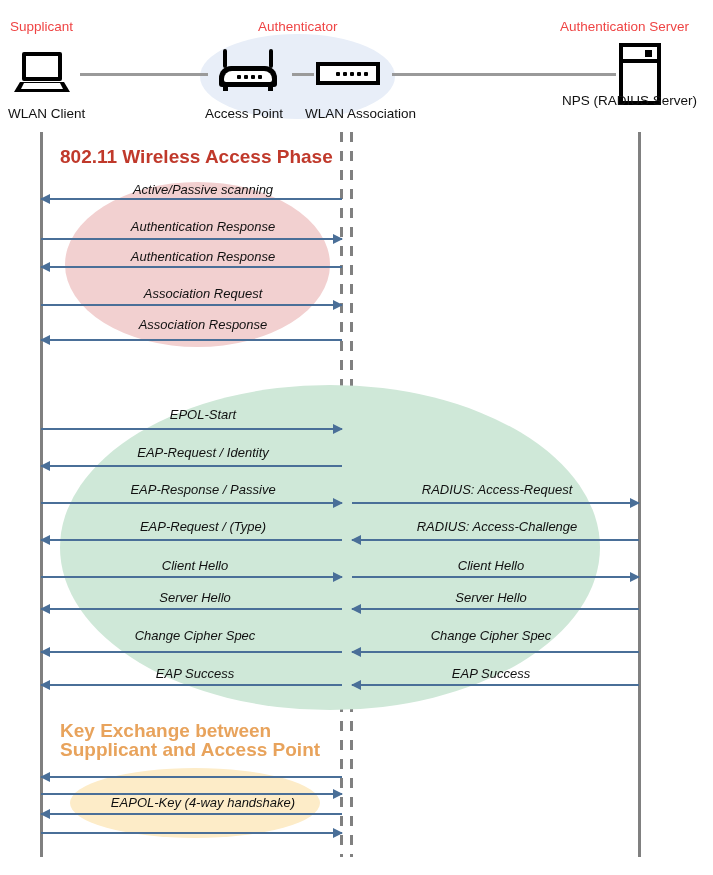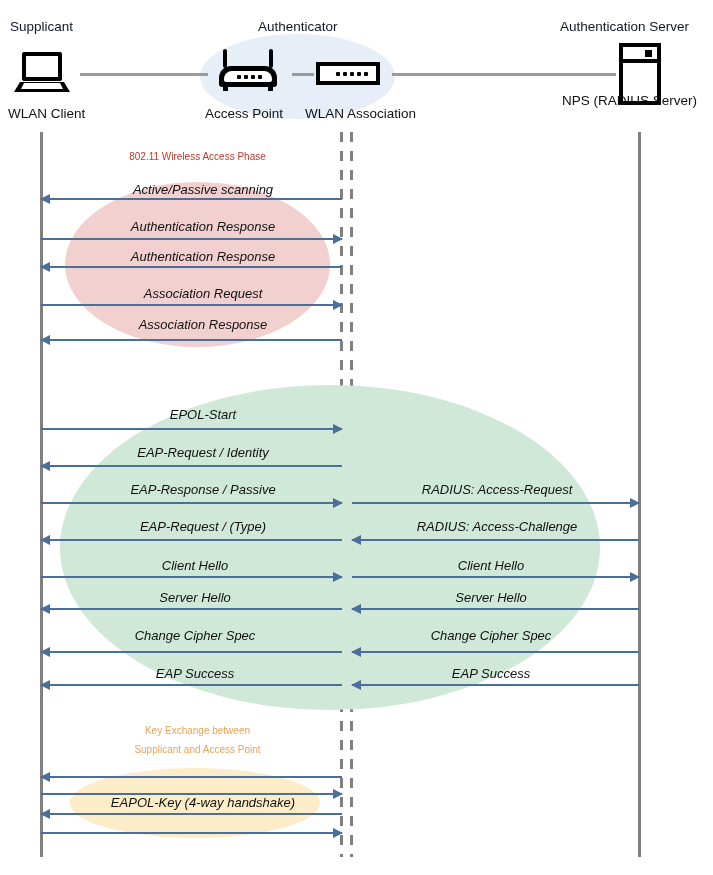--- a/index.html
+++ b/index.html
@@ -1,20 +1,20 @@
 <!DOCTYPE html>
 <html><head>
 <meta charset="utf-8">
 <style>
   html,body{margin:0;padding:0;background:#ffffff;}
   body{font-family:"Liberation Sans","DejaVu Sans",sans-serif;}
   #stage{position:relative;width:713px;height:875px;background:#ffffff;overflow:hidden;}
 
   
-  .actor-title{position:absolute;font-size:13.5px;color:#0f172a;white-space:nowrap;}
+  .actor-title{position:absolute;font-size:13.5px;color:#ef4444;white-space:nowrap;}
   .actor-sub{position:absolute;font-size:13.5px;color:#111;white-space:nowrap;}
 
   .auth-ellipse{position:absolute;background:#e8eef8;border-radius:50%;}
 
   .hwire{position:absolute;height:3px;background:#9a9a9a;}
 
   
   .laptop{position:absolute;}
   .laptop .screen{position:absolute;left:8px;top:0;width:40px;height:29px;border:4px solid #000;border-radius:2px;box-sizing:border-box;background:#fff;}
   .laptop .base{position:absolute;left:0;top:30px;width:56px;height:10px;background:#000;
@@ -41,21 +41,21 @@
 
   
   .lifeline{position:absolute;width:3px;background:#808080;}
   .lifeline-dashed{position:absolute;width:3px;
     background:repeating-linear-gradient(to bottom,#808080 0px,#808080 10px,transparent 10px,transparent 19px);}
 
   
   .phase-blob{position:absolute;border-radius:50%;}
 
   
-  .phase-title{position:absolute;font-size:10px;font-weight:400;text-align:center;white-space:pre-line;line-height:19px;}
+  .phase-title{position:absolute;font-size:19px;font-weight:700;text-align:left;white-space:pre-line;line-height:19px;}
 
   
   .msg-label{position:absolute;font-size:13px;color:#111;text-align:center;white-space:nowrap;transform:translateX(-50%);font-style:italic;}
   .arrow{position:absolute;height:2px;background:#4a6f98;}
   .arrow .head{position:absolute;top:-4px;width:0;height:0;border-top:5px solid transparent;border-bottom:5px solid transparent;}
   .arrow.right .head{right:-1px;border-left:10px solid #4a6f98;}
   .arrow.left  .head{left:-1px;border-right:10px solid #4a6f98;}
 </style>
 </head>
 <body>

